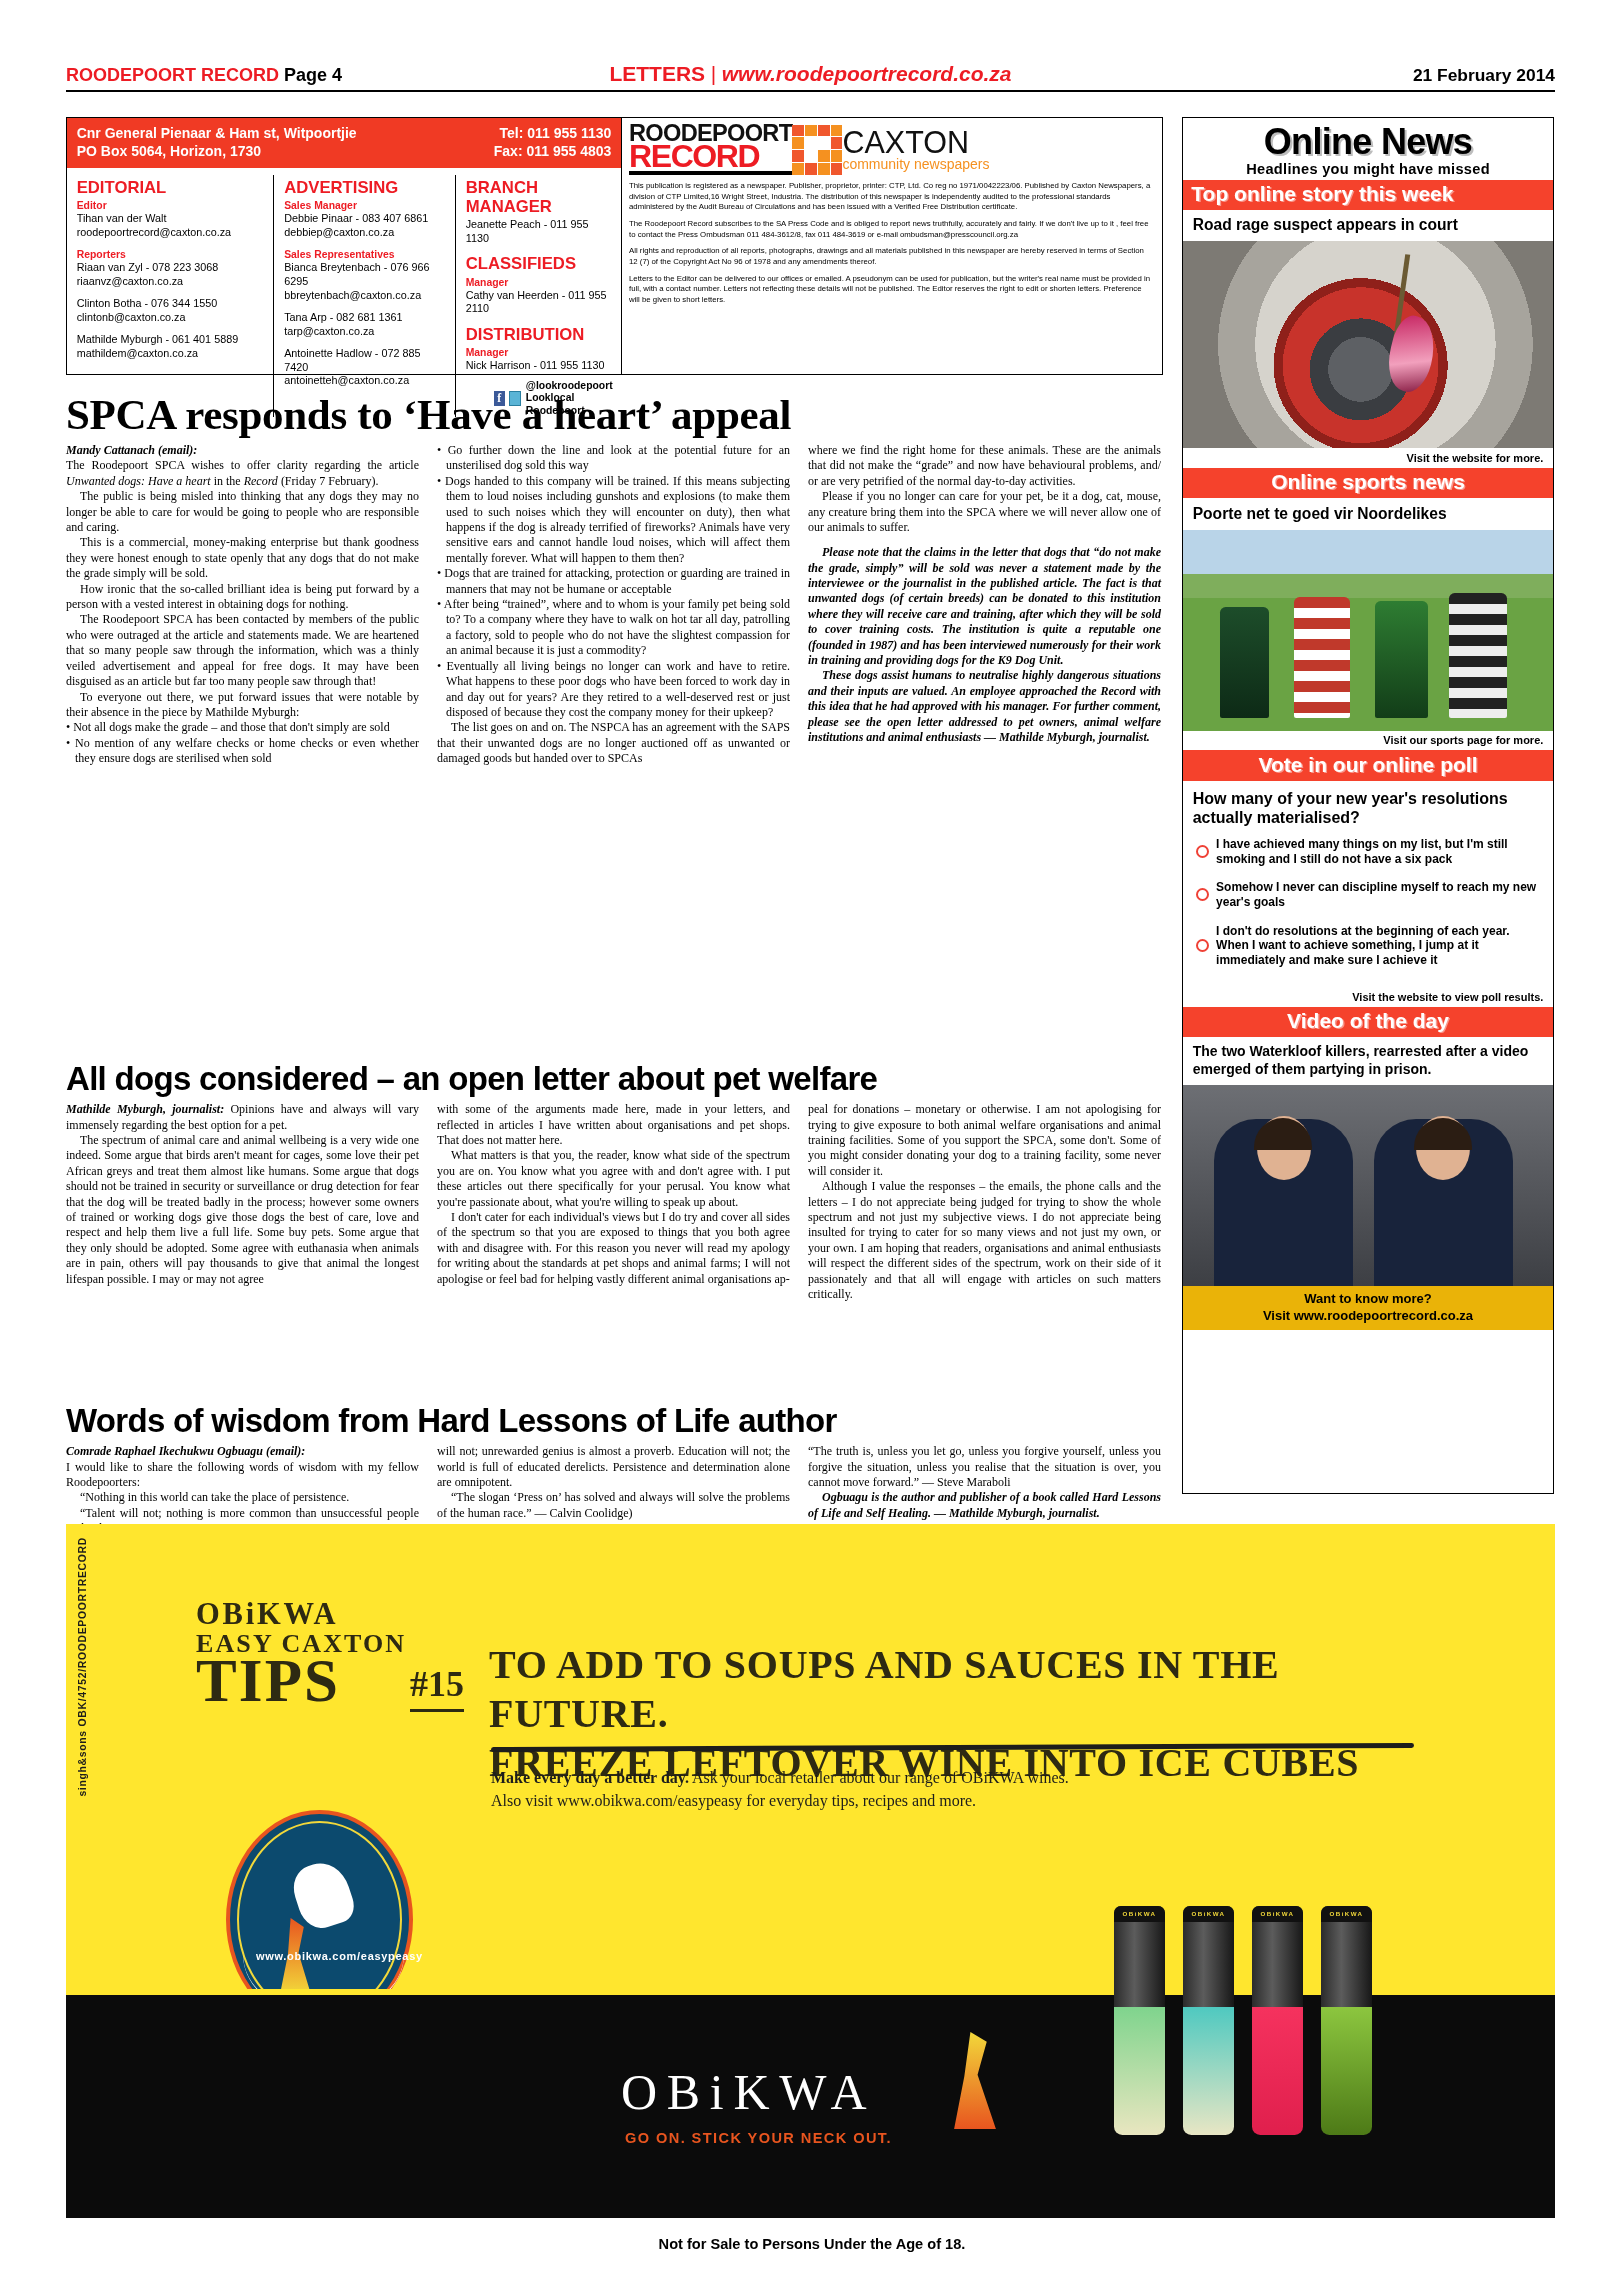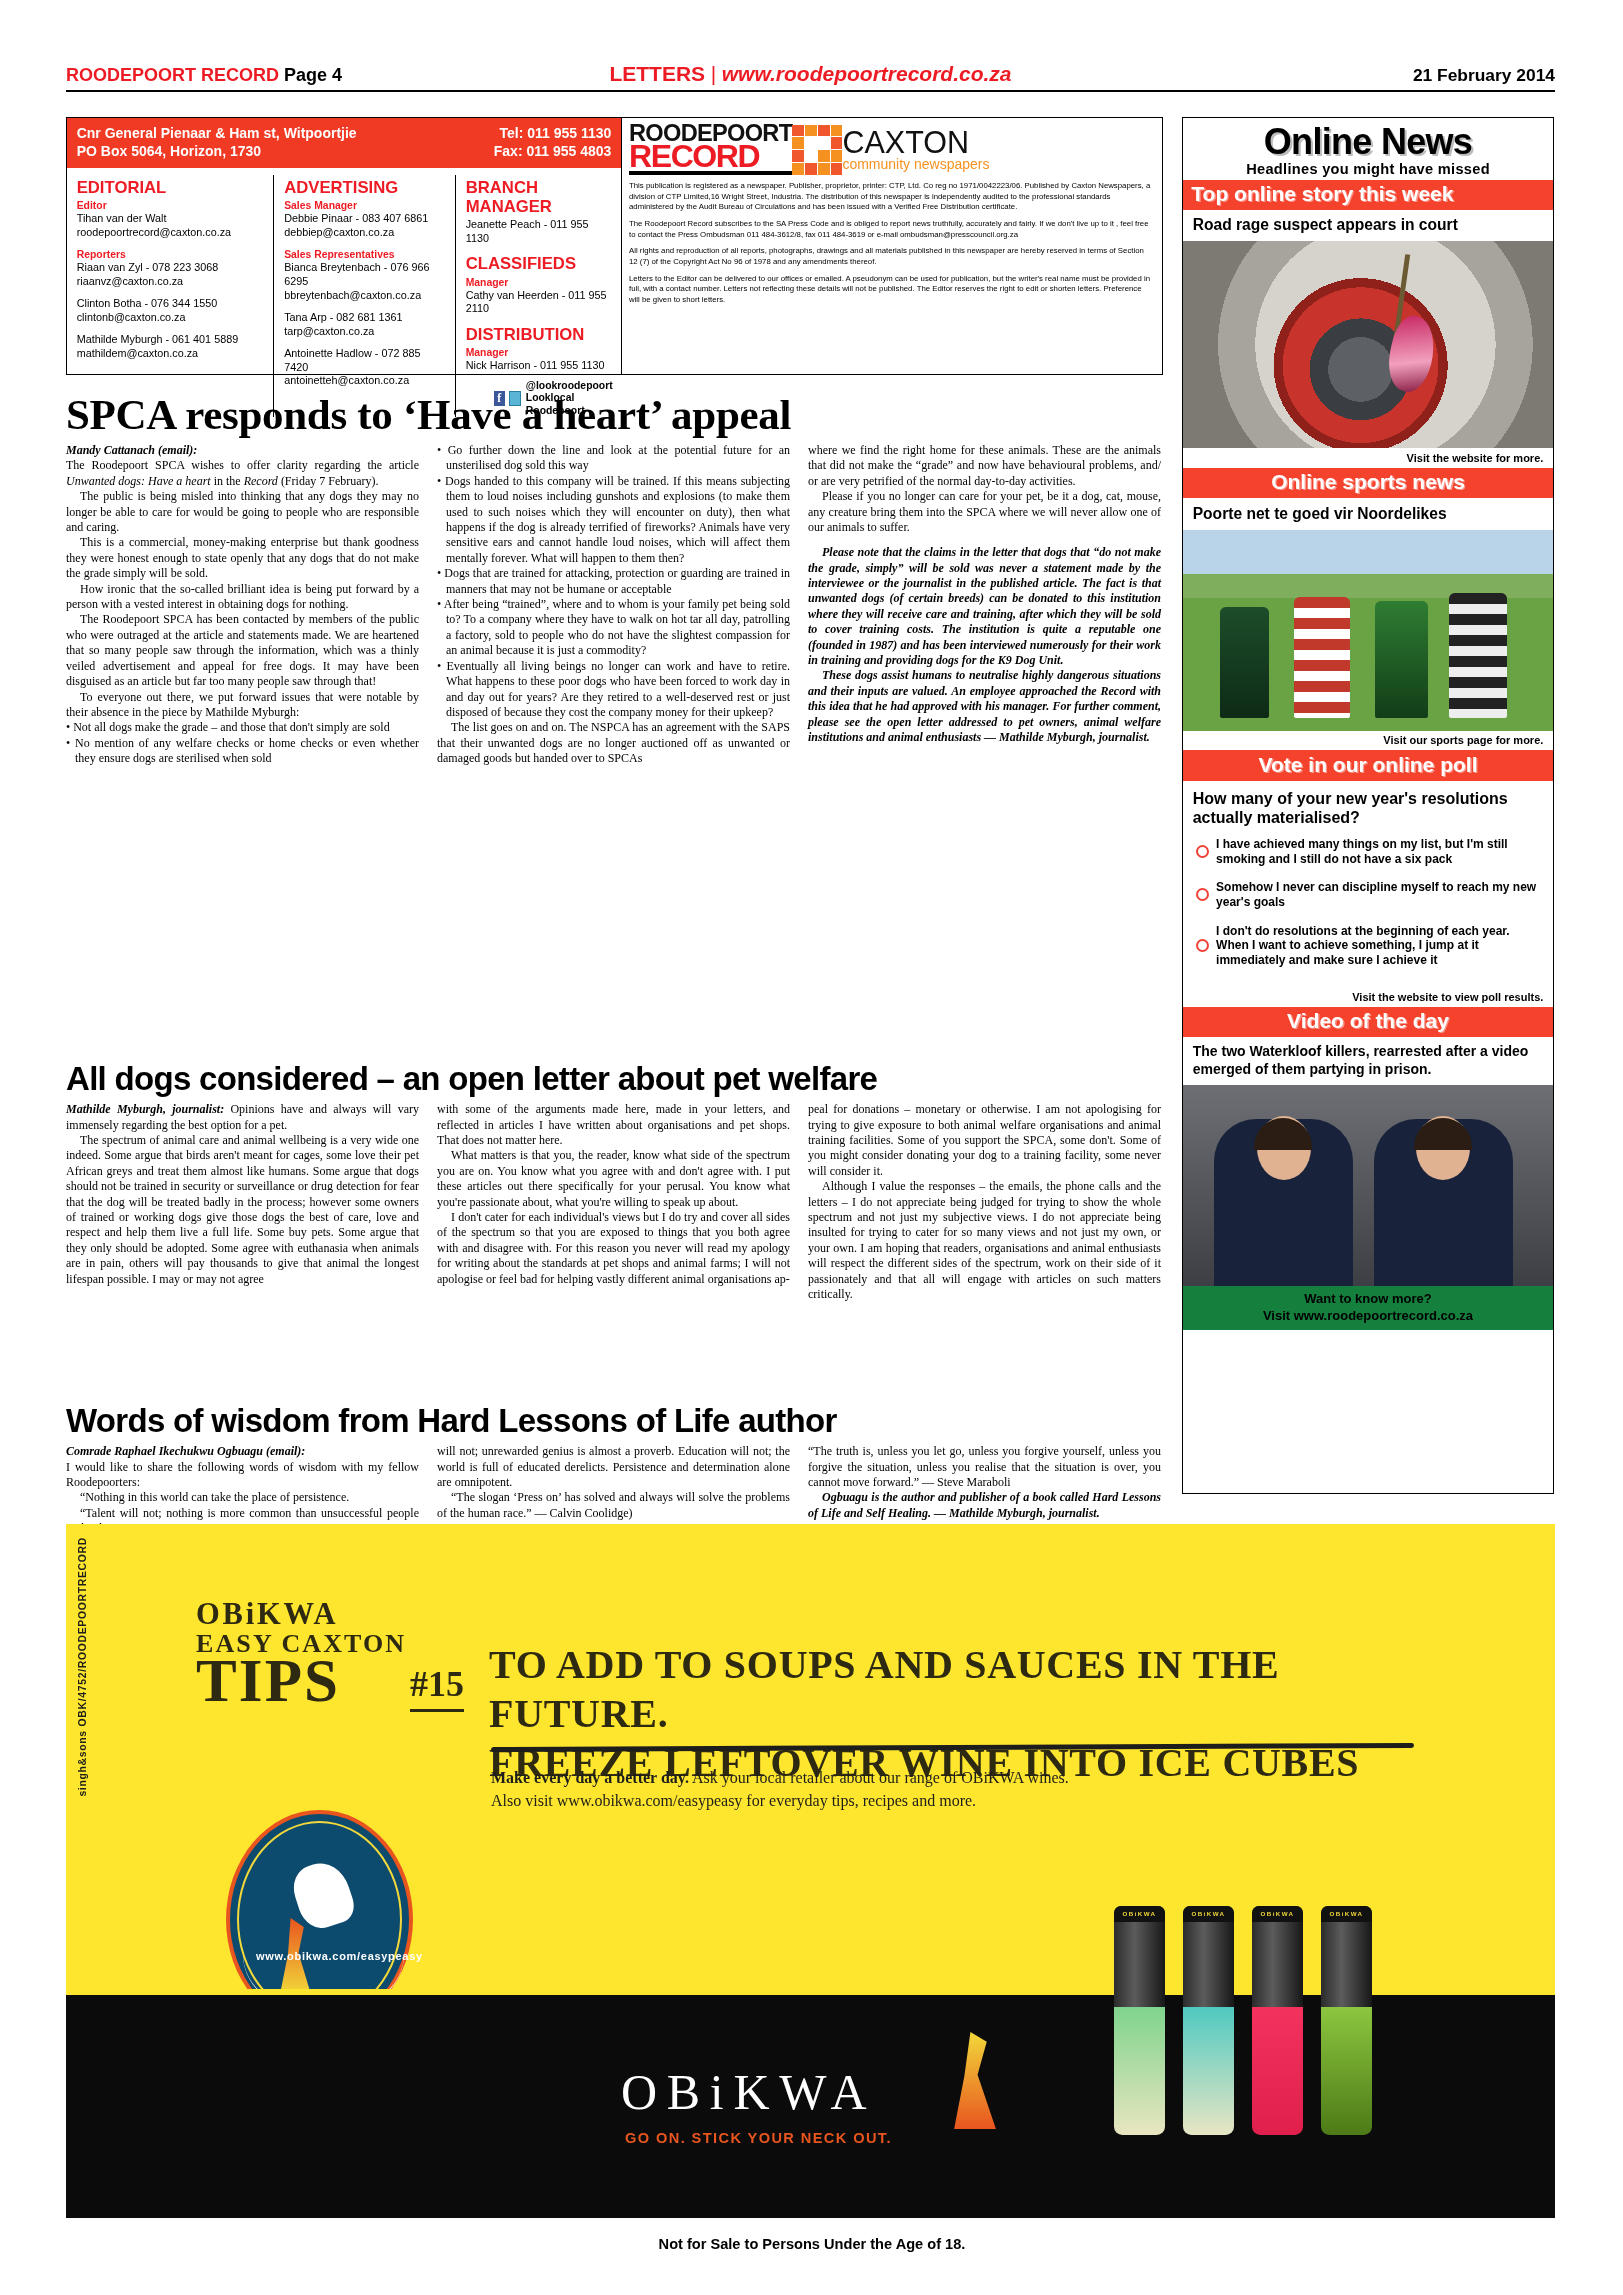--- a/index.html
+++ b/index.html
@@ -139,21 +139,21 @@
   .img-rugby .p3 { left:52%; width:53px; height:117px; background:linear-gradient(#2e7d32,#123d18); }
   .img-rugby .p4 { left:72%; width:58px; height:125px; background:repeating-linear-gradient(180deg,#222 0 11px,#eee 11px 21px); }
   .img-men { height:201px; background:linear-gradient(#6d6f74,#3d3f44); position:relative; }
   .img-men .m1,.img-men .m2 { position:absolute; bottom:0; width:139px; height:167px;
       background:linear-gradient(#18233b 0 62%, #18233b 100%); border-radius:42px 42px 0 0; }
   .img-men .m1 { left:31px; } .img-men .m2 { left:191px; }
   .img-men .f1,.img-men .f2 { position:absolute; width:54px; height:64px; border-radius:50%; background:#e0b292; }
   .img-men .f1 { left:74px; bottom:106px; } .img-men .f2 { left:233px; bottom:106px; }
   .img-men .h1,.img-men .h2 { position:absolute; width:58px; height:32px; border-radius:29px 29px 0 0; background:#2b1d13; }
   .img-men .h1 { left:71px; bottom:136px; } .img-men .h2 { left:231px; bottom:136px; }
-  .sb-foot { background:#15803d; text-align:center; font-size:13px; font-weight:bold; padding:4.9px 0 6.2px 0; line-height:1.25; }
+  .sb-foot { background:#eab308; text-align:center; font-size:13px; font-weight:bold; padding:4.9px 0 6.2px 0; line-height:1.25; }
 
   
   .ad {
     position:absolute; left:66px; top:1524px; width:1489px; height:694px;
     background:#ffe62e; overflow:hidden;
   }
   .ad-side {
     position:absolute; left:11px; top:12.5px; writing-mode:vertical-rl; transform:rotate(180deg);
     font-size:10.4px; letter-spacing:0.7px; color:#1d1d1b; font-weight:600;
   }

